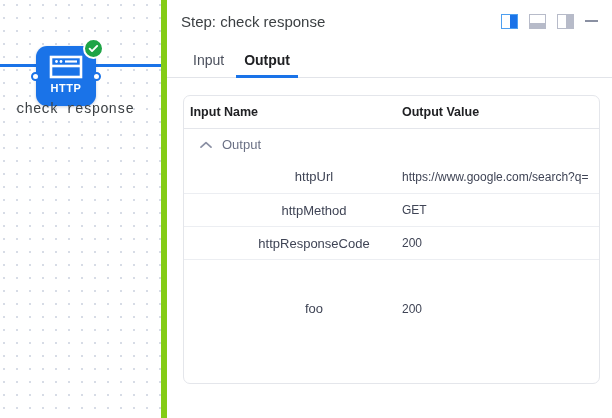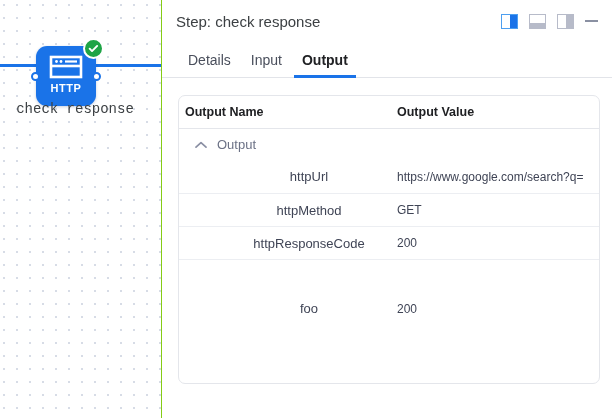--- a/index.html
+++ b/index.html
@@ -116,21 +116,21 @@
     color: #3c4043;
     font-family: Liberation Mono, monospace;
   }
 
   
   .panel {
     position: relative;
     width: 451px;
     height: 418px;
     background: #ffffff;
-    border-left: 1px solid #84cc16;
+    border-left: 6px solid #84cc16;
     box-sizing: border-box;
     flex: 0 0 451px;
     display: flex;
     flex-direction: column;
     overflow: hidden;
   }
   .panel-header {
     position: relative;
     height: 42px;
     flex: 0 0 42px;
@@ -352,30 +352,29 @@
             <div class="fill"></div>
           </div>
         <div class="layout-icon left">
             <div class="fill"></div>
           </div>
         <div class="minimize-icon"></div>
       </div>
     </div>
 
     <div class="tabs">
-      <div class="tab">Details</div>
       <div class="tab">Input</div>
       <div class="tab active">Output</div>
     </div>
 
     <div class="panel-body">
       <div class="table-card">
 
         <div class="t-head">
-          <div class="th col-name">Output Name</div>
+          <div class="th col-name">Input Name</div>
           <div class="th col-value">Output Value</div>
         </div>
 
         <div class="group-row">
           <span class="chev">
             <svg width="12" height="8" viewBox="0 0 12 8">
               <path d="M1 6.2 L6 1.6 L11 6.2" stroke="#8b90a4" stroke-width="1.7" fill="none" stroke-linecap="round" stroke-linejoin="round"></path>
             </svg>
           </span>
           <span class="group-label">Output</span>

